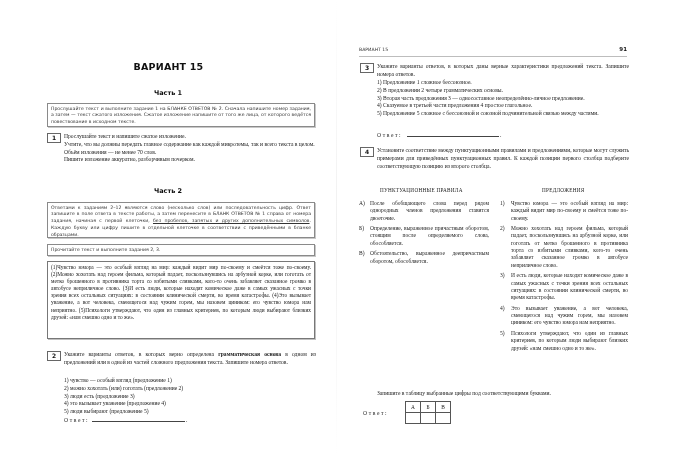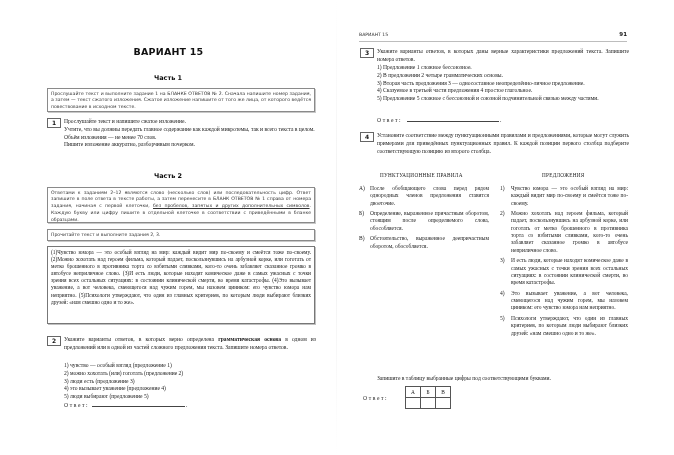--- a/index.html
+++ b/index.html
@@ -1,18 +1,18 @@
 <!DOCTYPE html>
 <html><head>
 <meta charset="utf-8">
 <style>
   * { box-sizing: border-box; margin: 0; padding: 0; }
   html, body { width: 674px; height: 455px; background: #ffffff; overflow: hidden; }
   body { position: relative; font-family: "DejaVu Serif", serif; color: #222; }
-  .page { position: absolute; top: 0; height: 422px; }
+  .page { position: absolute; top: 15px; height: 422px; }
   .left { left: 0; width: 337px; }
   .right { left: 337px; width: 337px; }
   .title { position: absolute; top: 46px; left: 0; width: 337px; text-align: center; font-family: "DejaVu Sans", sans-serif; font-weight: bold; font-size: 9.5px; letter-spacing: 0.2px; color: #111; }
   .part { position: absolute; left: 0; width: 360px; text-align: center; font-family: "DejaVu Sans", sans-serif; font-weight: bold; font-size: 6.5px; color: #111; }
   .infobox { position: absolute; border: 1px solid #8a8a8a; box-shadow: 1px 1px 0 #c8c8c8; padding: 1.5px 3px; font-family: "DejaVu Sans", sans-serif; font-size: 4.6px; line-height: 6.9px; color: #333; text-align: justify; }
   .textbox { position: absolute; border: 1px solid #777; box-shadow: 1px 1px 0 #c0c0c0; padding: 2px 3px; font-family: "Liberation Serif", serif; font-size: 5.4px; line-height: 7.1px; color: #222; text-align: justify; }
   .qnum { position: absolute; width: 14px; height: 10px; border: 1px solid #666; font-family: "DejaVu Sans", sans-serif; font-weight: bold; font-size: 6px; line-height: 8px; text-align: center; color: #111; background: #fff; }
   .qtext { position: absolute; font-family: "Liberation Serif", serif; font-size: 5.6px; line-height: 7.8px; color: #222; text-align: justify; }
   .qtext .b { font-weight: bold; }
   .u { text-decoration: underline; }

